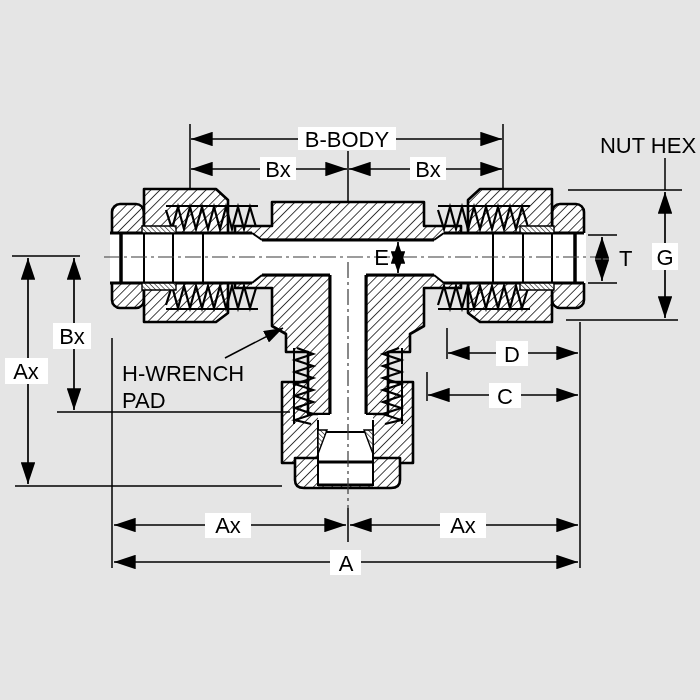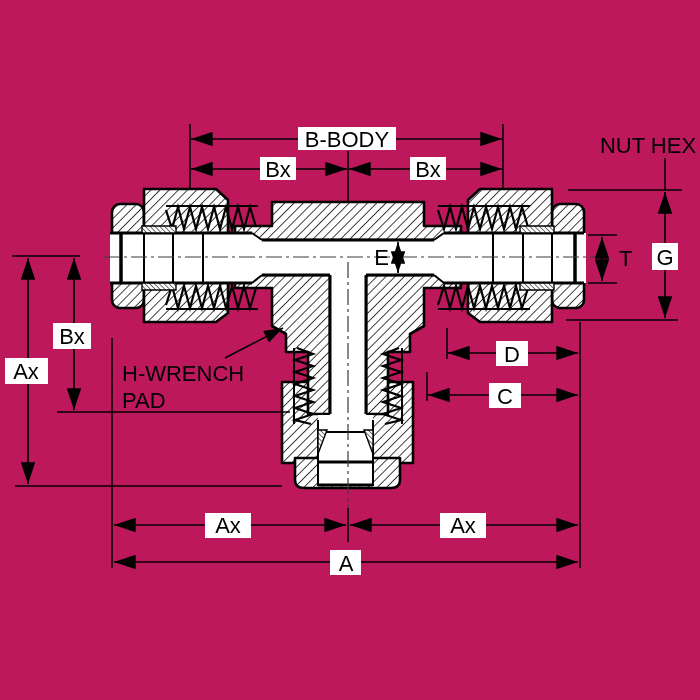--- a/index.html
+++ b/index.html
@@ -1,16 +1,16 @@
 <!DOCTYPE html>
 <html><head>
 <meta charset="utf-8">
 <style>
   html,body{margin:0;padding:0;background:#ffffff;}
-  .stage{width:700px;height:700px;position:relative;background:#be185d;overflow:hidden;}
+  .stage{width:700px;height:700px;position:relative;background:#e5e5e5;overflow:hidden;}
   svg{display:block;}
   text{font-family:"Liberation Sans","DejaVu Sans",sans-serif;fill:#000;font-size:22px;}
   .outline{fill:url(#hatch);stroke:#000;stroke-width:2.6;stroke-linejoin:round;}
   .dense{fill:url(#hatchDense);stroke:#000;stroke-width:1.4;}
   .white{fill:#ffffff;stroke:none;}
   .edge3{stroke:#000;stroke-width:3;fill:none;stroke-linecap:butt;}
   .edge2{stroke:#000;stroke-width:2;fill:none;}
   .edge35{stroke:#000;stroke-width:3.5;fill:none;}
   .zig{stroke:#000;stroke-width:2.2;fill:none;stroke-linejoin:miter;}
   .dim{stroke:#000;stroke-width:1.7;fill:none;}

